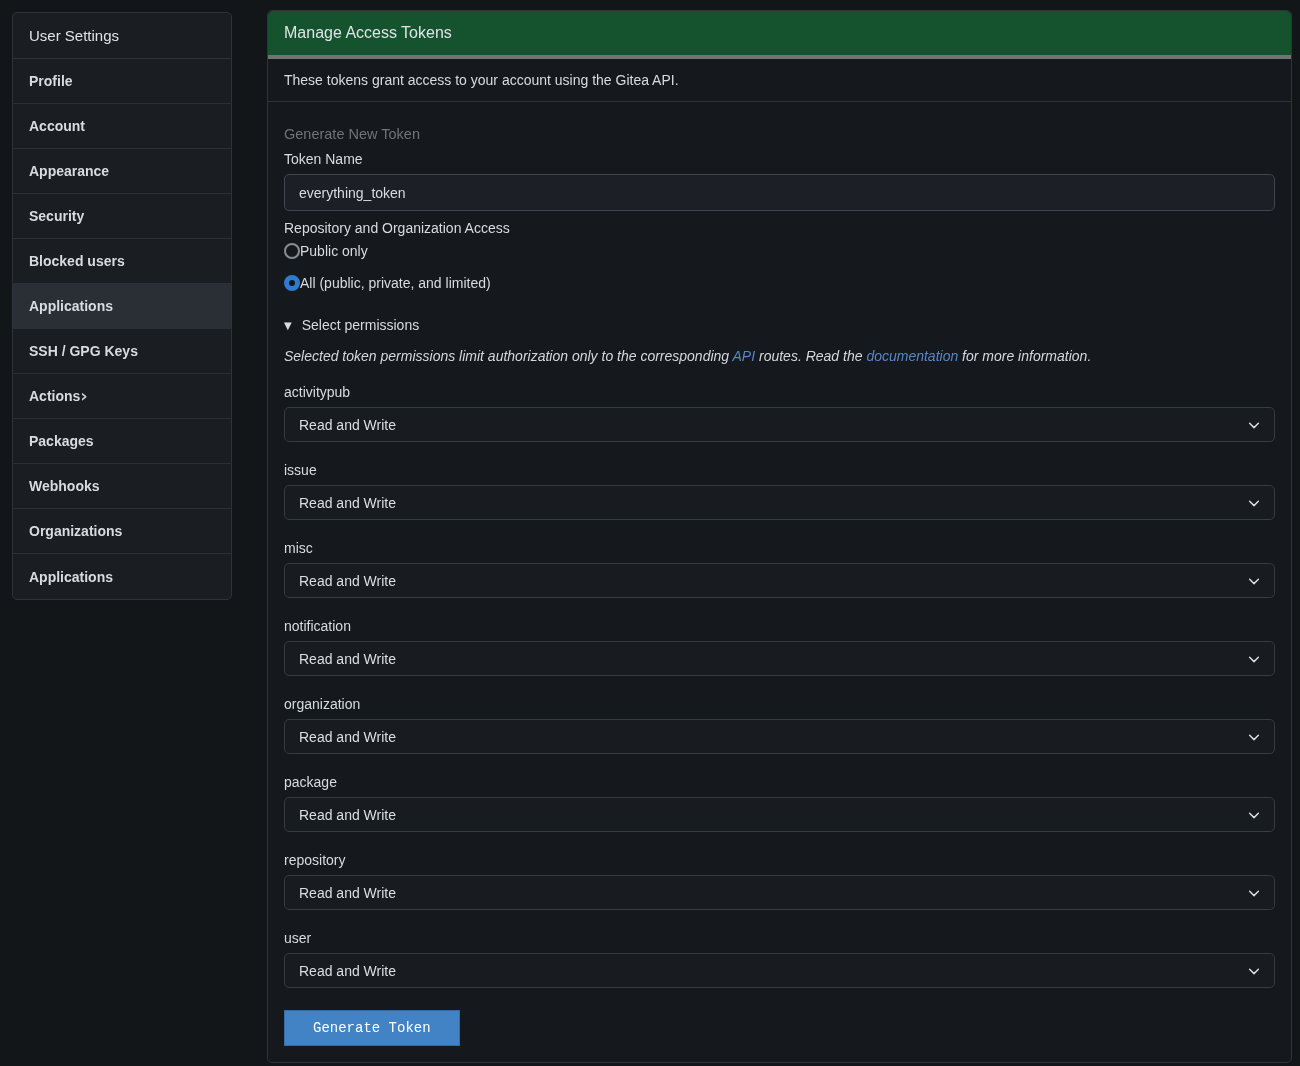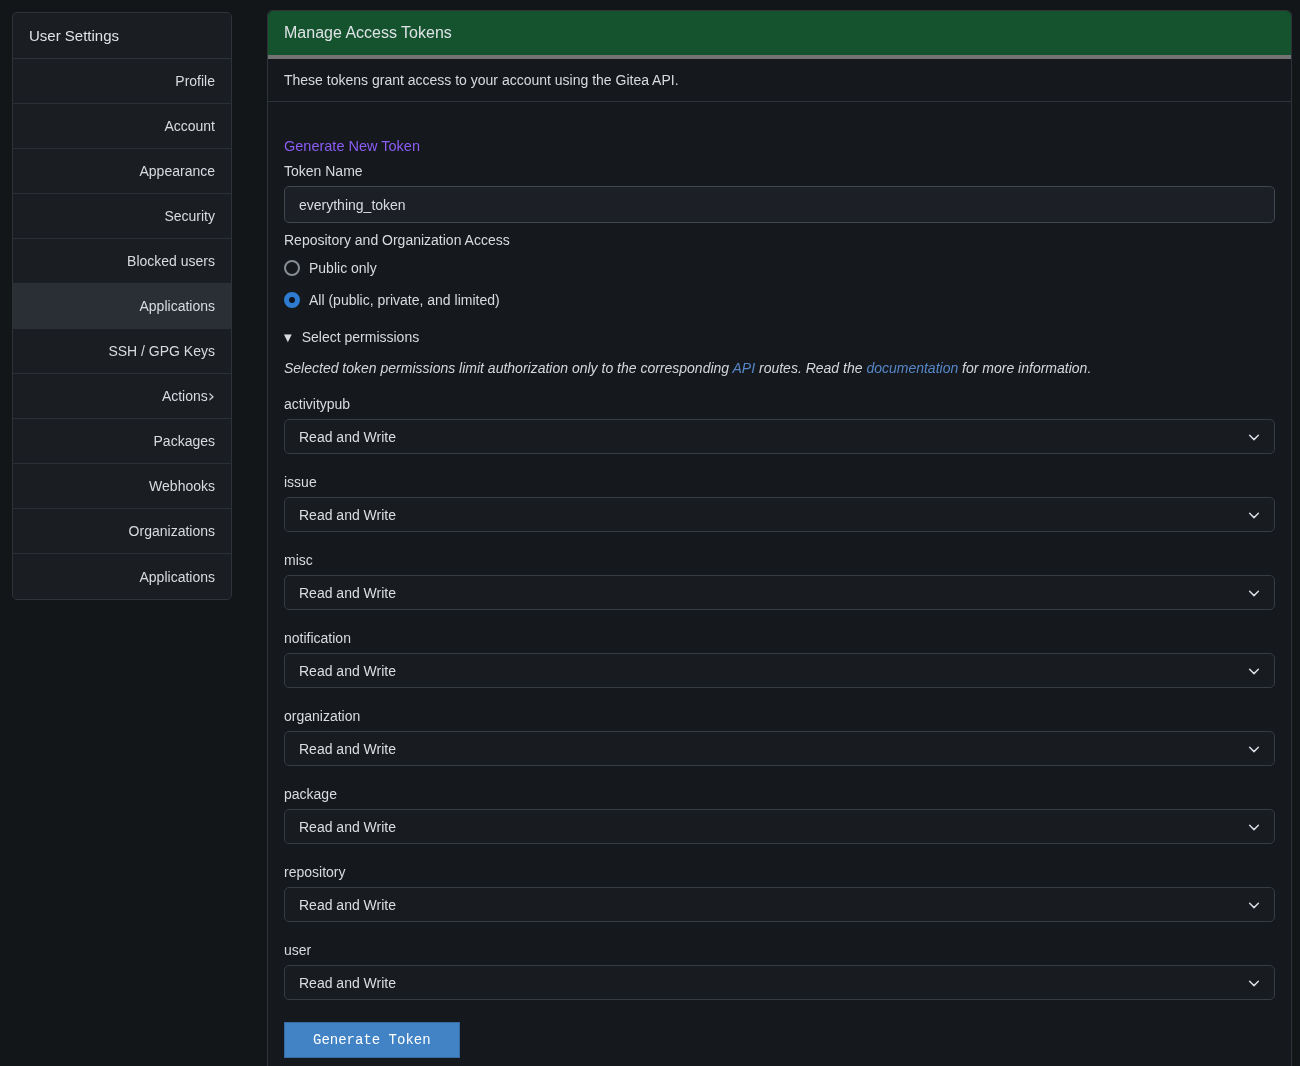--- a/index.html
+++ b/index.html
@@ -24,26 +24,27 @@
   }
   .sidebar-header {
     padding: 14px 16px;
     font-size: 15px;
     border-bottom: 1px solid #2e333a;
     color: #dfe3e7;
   }
   .sidebar-item {
     display: flex;
     align-items: center;
-    justify-content: flex-end;
+    justify-content: flex-start;
     padding: 12px 16px;
     height: 45px;
     border-bottom: 1px solid #2b3036;
     color: #d8dce0;
     cursor: pointer;
+    font-weight: bold;
   }
   .sidebar-item:last-child { border-bottom: none; border-radius: 0 0 5px 5px; }
   .sidebar-item.active { background: #2a2f36; }
   .sidebar-item .chev {
     color: #c9cdd2;
     font-size: 18px;
     line-height: 12px;
     font-family: "DejaVu Sans", sans-serif;
   }
 
@@ -64,41 +65,41 @@
     color: #dfe3e7;
     border-bottom: 4px solid #737373;
     border-radius: 5px 5px 0 0;
   }
   .panel-desc {
     padding: 13px 16px;
     border-bottom: 1px solid #2e333a;
   }
   .panel-content { padding: 15px 16px 16px 16px; }
 
-  .section-title { font-size: 14.5px; color: #8b5cf6; margin-top: 21px; }
+  .section-title { font-size: 14.5px; color: #737373; margin-top: 9px; }
 
   .field-label { display: block; margin-top: 9px; margin-bottom: 7px; color: #d8dce0; }
 
   .text-input {
     width: 100%;
     height: 37px;
     background: #1c2026;
     border: 1px solid #40464d;
     border-radius: 5px;
     color: #d8dce0;
     font-family: "Liberation Sans", sans-serif;
     font-size: 14px;
     padding: 0 14px;
     outline: none;
   }
 
   .radio-row {
     display: flex;
-    align-items: center;
-    gap: 9px;
+    align-items: flex-start;
+    gap: 0;
     margin-top: 6px;
     height: 26px;
     cursor: pointer;
   }
   .radio-circle {
     width: 16px; height: 16px;
     border-radius: 50%;
     border: 2px solid #878d94;
     background: transparent;
     flex: 0 0 16px;

